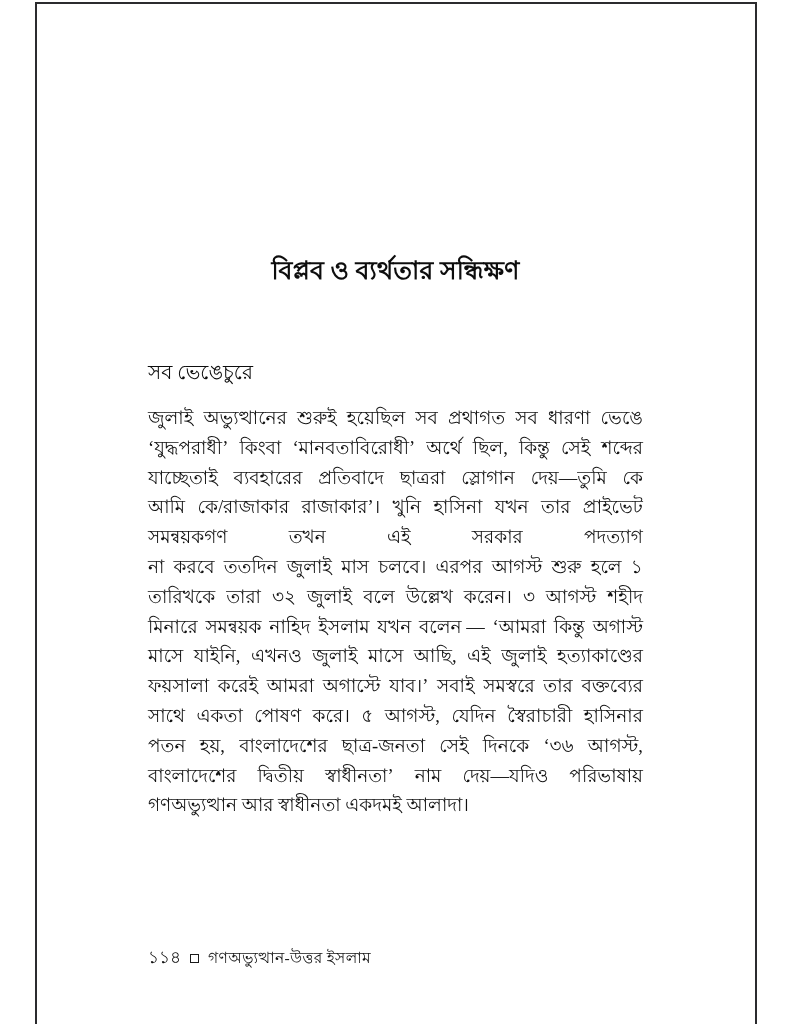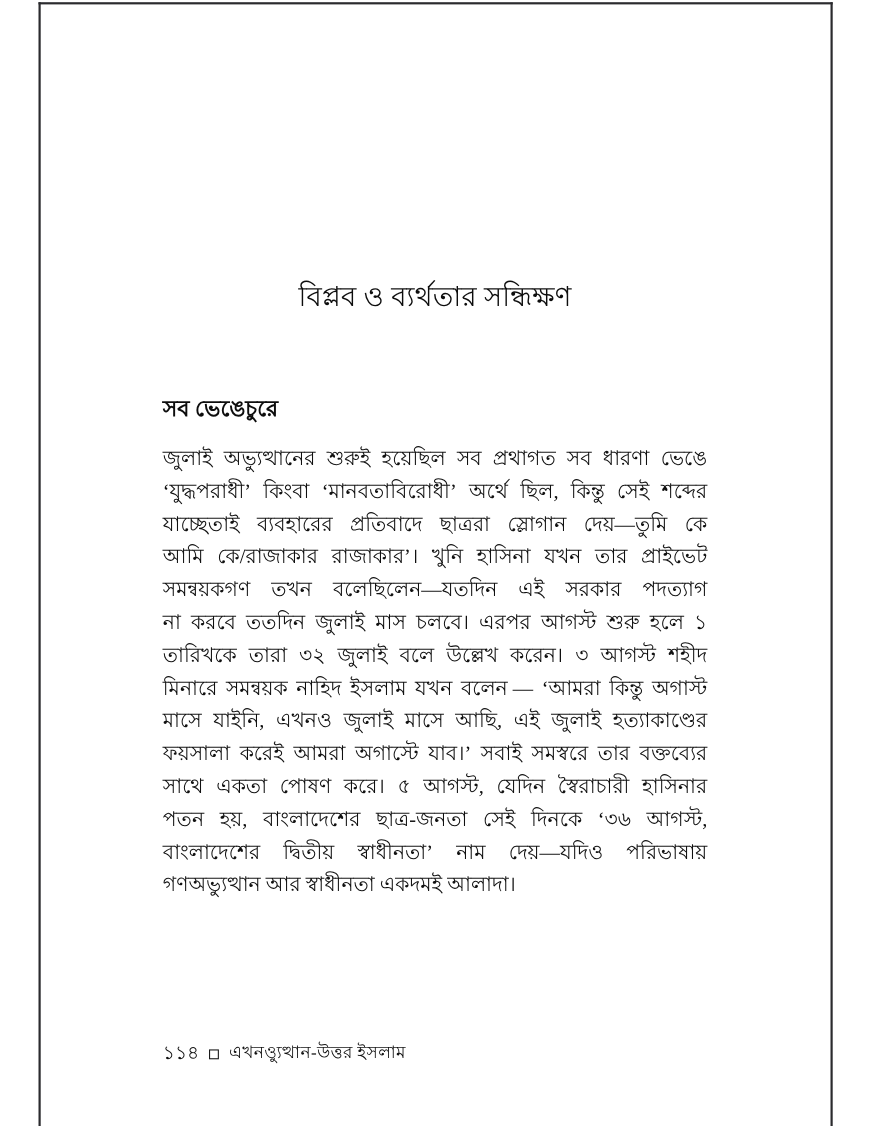--- a/index.html
+++ b/index.html
@@ -116,23 +116,23 @@
     font-size: 15.5px;
     letter-spacing: 0.3px;
   }
 </style>
 </head>
 <body>
 
 <div id="page-sheet"></div>
 <div id="page-frame"></div>
 
-<h1 class="content" id="chapter-title" style="margin:0;font-weight:normal;">বিপ্লব ও ব্যর্থতার সন্ধিক্ষণ</h1>
-
-<h2 class="content" id="section-heading" style="margin:0;font-weight:bold;">সব ভেঙেচুরে</h2>
+<h1 class="content" id="chapter-title" style="margin:0;font-weight:bold;">বিপ্লব ও ব্যর্থতার সন্ধিক্ষণ</h1>
+
+<h2 class="content" id="section-heading" style="margin:0;font-weight:normal;">সব ভেঙেচুরে</h2>
 
 <div class="content" id="body-paragraph">
     <div class="text-line">
       <span class="word">জুলাই</span>
       <span class="word">অভ্যুত্থানের</span>
       <span class="word">শুরুই</span>
       <span class="word">হয়েছিল</span>
       <span class="word">সব</span>
       <span class="word">প্রথাগত</span>
       <span class="word">সব</span>
@@ -164,21 +164,20 @@
       <span class="word">রাজাকার’।</span>
       <span class="word">খুনি</span>
       <span class="word">হাসিনা</span>
       <span class="word">যখন</span>
       <span class="word">তার</span>
       <span class="word">প্রাইভেট</span>
     </div>
     <div class="text-line">
       <span class="word">সমন্বয়কগণ</span>
       <span class="word">তখন</span>
-      <span class="word">বলেছিলেন—যতদিন</span>
       <span class="word">এই</span>
       <span class="word">সরকার</span>
       <span class="word">পদত্যাগ</span>
     </div>
     <div class="text-line">
       <span class="word">না</span>
       <span class="word">করবে</span>
       <span class="word">ততদিন</span>
       <span class="word">জুলাই</span>
       <span class="word">মাস</span>
@@ -264,14 +263,14 @@
       <span class="word">পরিভাষায়</span>
     </div>
     <div class="text-line last">
       <span class="word">গণঅভ্যুত্থান আর স্বাধীনতা একদমই আলাদা।</span>
     </div>
   </div>
 
 <div id="page-footer">
   <span class="folio">১১৪</span>
   <span class="square-bullet"></span>
-  <span class="running-title">এখনও্যুত্থান-উত্তর ইসলাম</span>
+  <span class="running-title">গণঅভ্যুত্থান-উত্তর ইসলাম</span>
 </div>
 
 </body></html>

